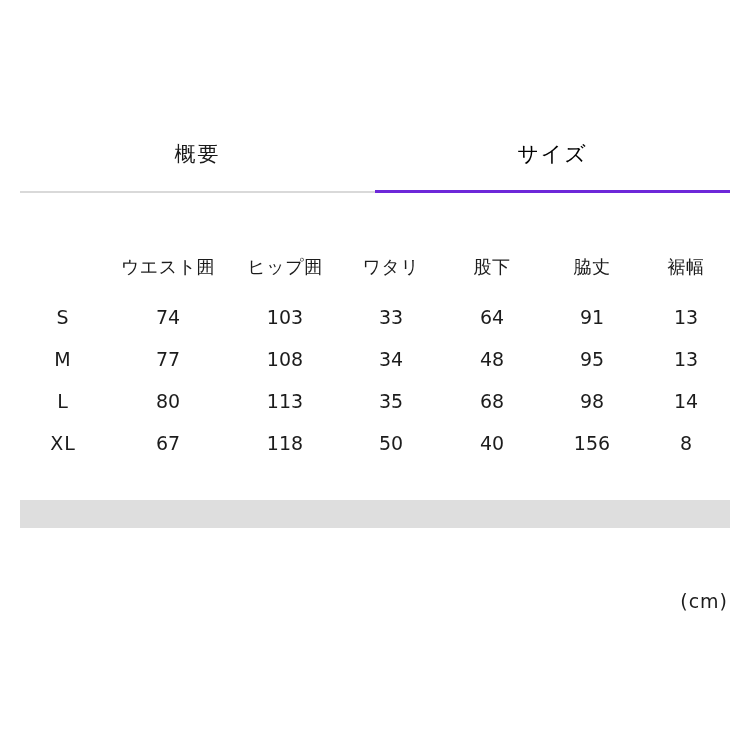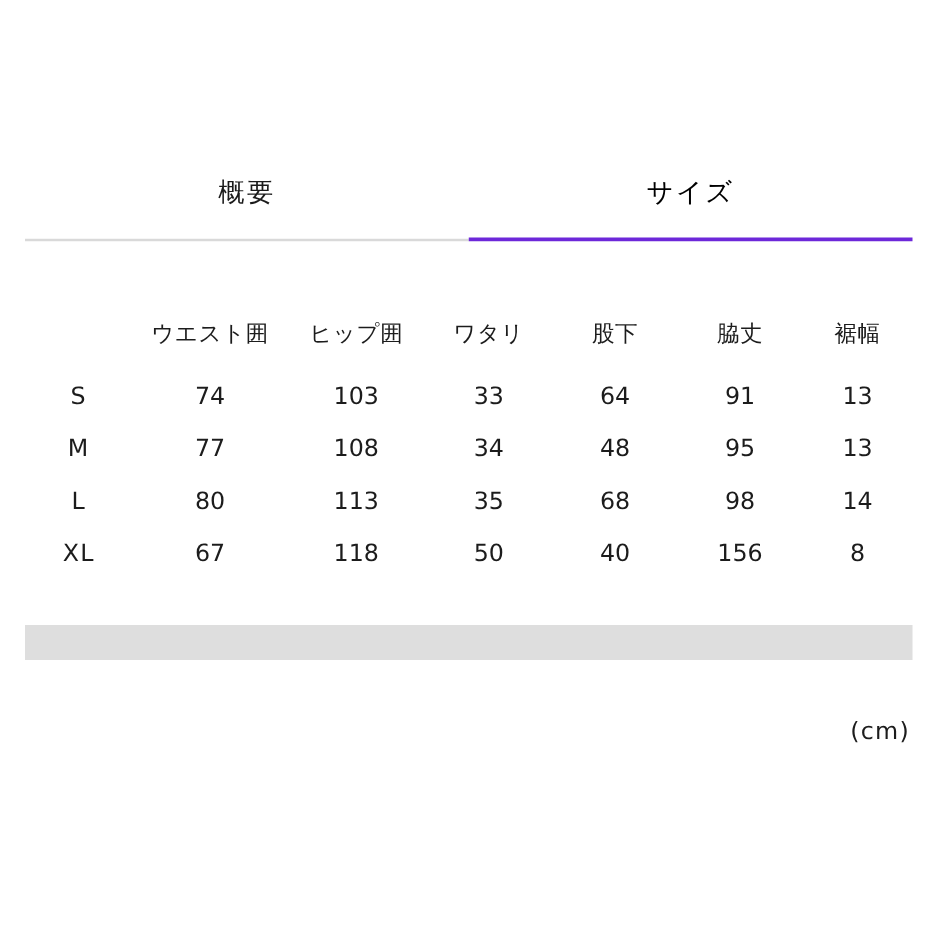--- a/index.html
+++ b/index.html
@@ -95,21 +95,21 @@
     top: 500px;
     width: 710px;
     height: 28px;
     background: #dedede;
   }
 
   
   .unit {
     position: absolute;
     right: 22px;
-    top: 574px;
+    top: 590px;
     font-size: 19px;
     color: #1c1c1c;
     letter-spacing: 1px;
   }
 </style>
 </head>
 <body>
 
 <div class="page">
 

